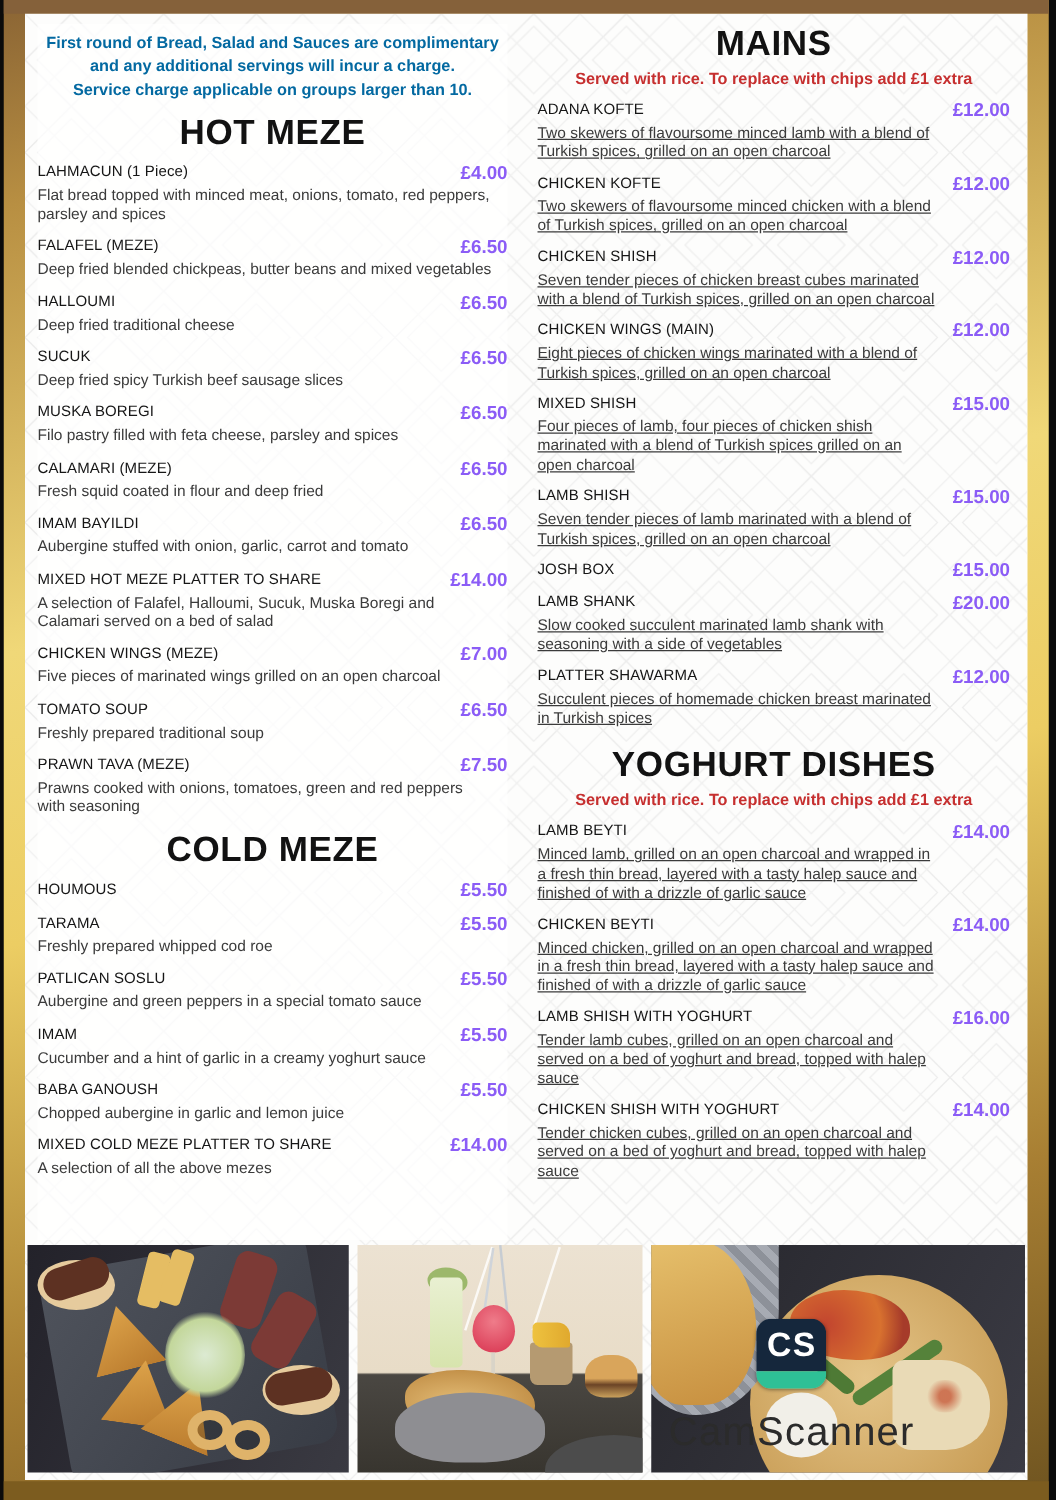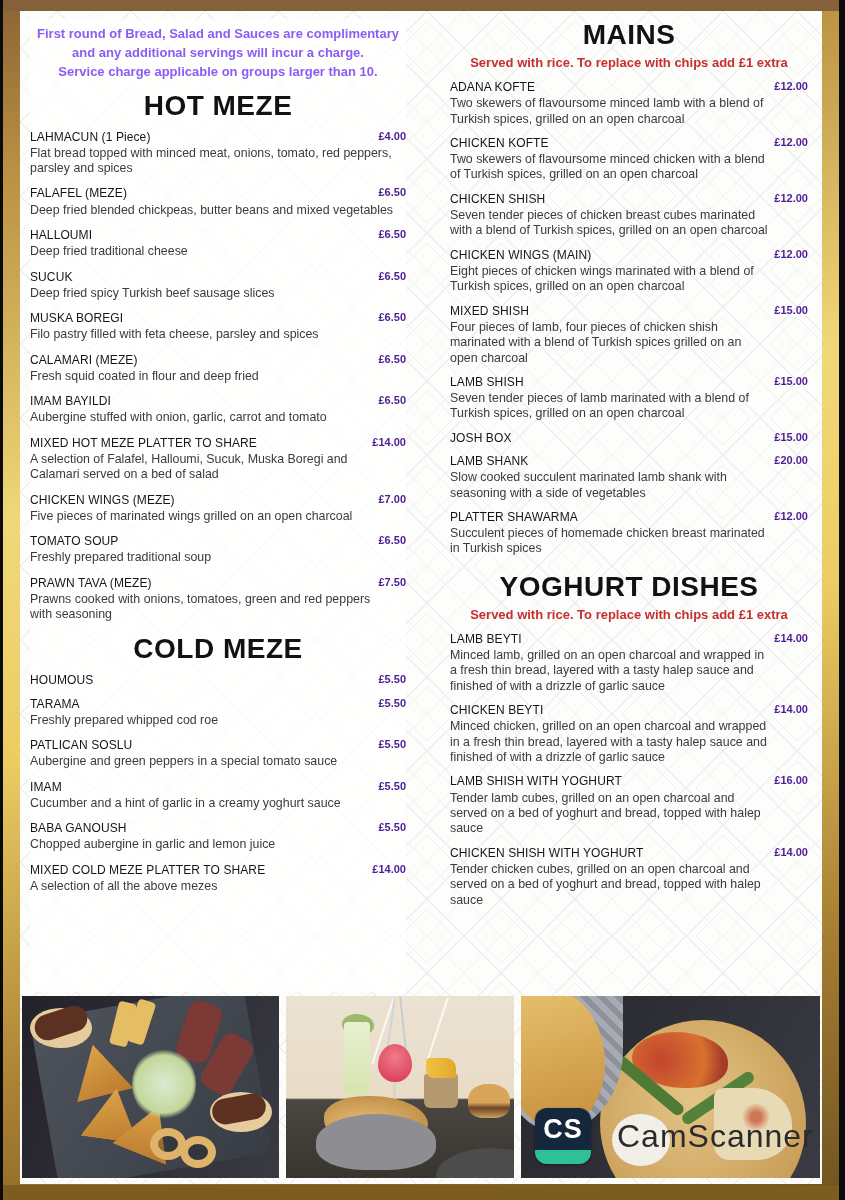--- a/index.html
+++ b/index.html
@@ -12,33 +12,33 @@
   .band-top { position:absolute; left:3px; right:6px; top:0; height:11px; background:#85613a; }
   .band-bottom { position:absolute; left:3px; right:6px; bottom:0; height:15px; background:#7c5c1f; }
   .paper {
     position:absolute; left:20px; right:23px; top:11px; bottom:16px;
     background:#fdfdfc; overflow:hidden; display:flex; flex-direction:column;
   }
   .pattern-svg { position:absolute; inset:0; width:100%; height:100%; opacity:.55; }
   .columns { position:relative; flex:1 1 auto; display:flex; gap:24px; padding:8px 14px 0 10px; overflow:hidden; }
   .col { flex:0 0 376px; position:relative; }
   .col-left { background:rgba(255,255,255,.72); }
-  .col-right { flex:1 1 auto;margin-left:20px; }
-
-  .notice { color:#8b5cf6; font-weight:bold; font-size:13px; line-height:1.45; text-align:center; margin:6px 4px 8px 4px; }
+  .col-right { flex:1 1 auto; }
+
+  .notice { color:#0369a1; font-weight:bold; font-size:13px; line-height:1.45; text-align:center; margin:6px 4px 8px 4px; }
   .section-title { font-size:28px; font-weight:800; color:#121212; text-align:center; letter-spacing:.5px; margin:2px 0 8px 0; }
   .section-sub { color:#c62f2f; font-weight:bold; font-size:13px; text-align:center; margin:-4px 0 10px 0; }
 
   .item { margin-bottom:10px; }
   .col-right .item { margin-bottom:9px; }
   .item-head { display:flex; justify-content:space-between; align-items:flex-start; }
   .item-name { font-size:12px; font-weight:400; color:#161616; letter-spacing:.1px; line-height:1.18; }
-  .item-price { font-size:11px; font-weight:800; color:#4c1d95; white-space:nowrap; margin-left:10px; }
+  .item-price { font-size:15px; font-weight:800; color:#8b5cf6; white-space:nowrap; margin-left:10px; }
   .item-desc { font-size:12.4px; color:#3b3b3b; line-height:1.24; margin-top:2px; max-width:364px; }
-  .col-right .item-desc { max-width:318px; }
+  .col-right .item-desc { max-width:318px;text-decoration:underline; }
 
   .photos { position:relative; flex:0 0 182px; display:flex; gap:7px; margin:4px 2px 6px 2px; }
   .photo { position:relative; overflow:hidden; height:182px; }
   .photo-1 { flex:0 0 257px; background:linear-gradient(115deg,#23222a,#3a3a42); }
   .photo-2 { flex:0 0 228px; background:linear-gradient(180deg,#ece2d2 0%,#e8dcc7 56%,#4a4742 57%,#38352f 100%); }
   .photo-3 { flex:1 1 auto; background:linear-gradient(120deg,#26262c,#3b3b44); }
 
   .shape { position:absolute; }
   
   .plate { left:8%; top:3%; width:84%; height:94%; background:linear-gradient(135deg,#4f535c,#383c45); border-radius:16px; transform:rotate(-10deg); }
@@ -78,21 +78,21 @@
   .board { right:14px; top:24px; width:206px; height:206px; border-radius:50%; background:radial-gradient(circle at 45% 40%,#e4c488,#c79b53 80%); }
   .tomato-mix { right:92px; top:36px; width:96px; height:56px; background:radial-gradient(circle at 30% 50%,#c2452f,#d8712f 60%,#a63b2a 85%); border-radius:45% 55% 40% 55%; }
   .cuke1 { right:128px; top:84px; width:84px; height:12px; background:#4e7a35; border-radius:8px; transform:rotate(40deg); }
   .cuke2 { right:60px; top:96px; width:84px; height:12px; background:#55823a; border-radius:8px; transform:rotate(-34deg); }
   .yoghurt { right:150px; top:118px; width:58px; height:52px; background:#f1efe8; border-radius:50%; }
   .houmous-wedge { right:28px; top:92px; width:78px; height:72px; background:#e9dab6; border-radius:12% 50% 45% 20%; }
   .flakes { right:44px; top:108px; width:40px; height:26px; background:radial-gradient(circle,#c24a2a 20%,transparent 60%); opacity:.7; border-radius:50%; }
   .metal-basket { left:-18px; top:-14px; width:120px; height:150px; background:repeating-linear-gradient(45deg,#a7abb3 0 6px,#8d9199 6px 12px); border-radius:0 0 55% 45%; }
   .pide { left:-8px; top:-4px; width:92px; height:132px; background:linear-gradient(165deg,#e6c06c,#c78f3f); border-radius:8% 60% 50% 40%; }
   
-  .watermark { position:absolute; left:14px; bottom:14px; display:flex; align-items:center; gap:26px; }
+  .watermark { position:absolute; left:14px; bottom:14px; display:flex; align-items:center; gap:16px;flex-direction:column; }
   .cs-badge { width:56px; height:56px; border-radius:12px; overflow:hidden; display:flex; flex-direction:column; box-shadow:0 1px 3px rgba(0,0,0,.4); }
   .cs-top { flex:1 1 auto; background:#15273c; color:#fff; font-weight:800; font-size:27px; display:flex; align-items:center; justify-content:center; letter-spacing:1px; }
   .cs-bottom { flex:0 0 14px; background:#2ec096; }
   .cs-text { font-size:32px; color:#2b2b2b; letter-spacing:1px; }
 </style>
 </head>
 <body>
 
 <div class="frame">
   <div class="gold"></div>

